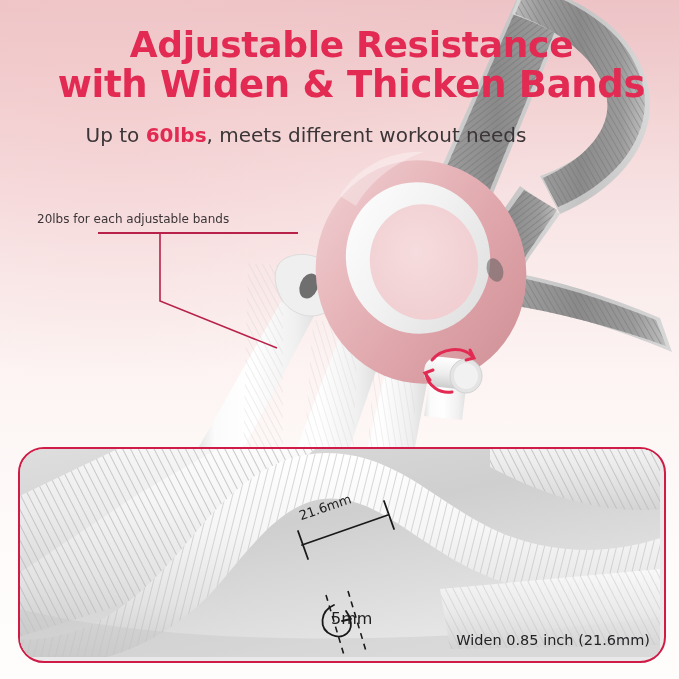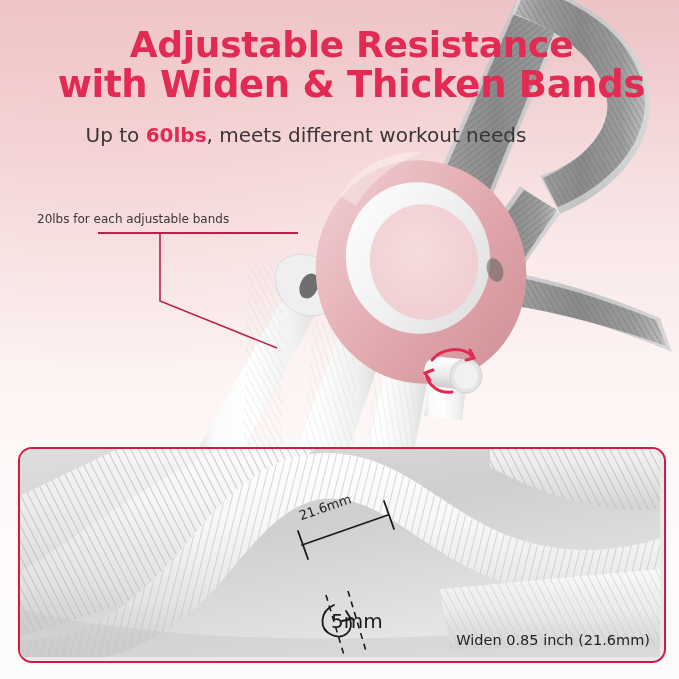--- a/index.html
+++ b/index.html
@@ -115,21 +115,21 @@
   }
 
   
   .inset {
     position: absolute;
     left: 18px;
     top: 447px;
     width: 644px;
     height: 212px;
     border: 2.5px solid #cf1b46;
-    border-radius: 14px;
+    border-radius: 26px;
     overflow: hidden;
     background: #e9e9e9;
     z-index: 25;
   }
   .inset-svg {
     position: absolute;
     left: 0;
     top: 0;
   }
   .spec-text {
@@ -151,21 +151,21 @@
     color: #1d1d20;
     transform: rotate(-19deg);
     transform-origin: left top;
     z-index: 27;
     white-space: nowrap;
   }
   .dim-5 {
     position: absolute;
     left: 331px;
     top: 609px;
-    font-size: 20px;
+    font-size: 16px;
     color: #1d1d20;
     z-index: 27;
     white-space: nowrap;
   }
 </style>
 </head>
 <body>
 
 <div id="stage">
 

